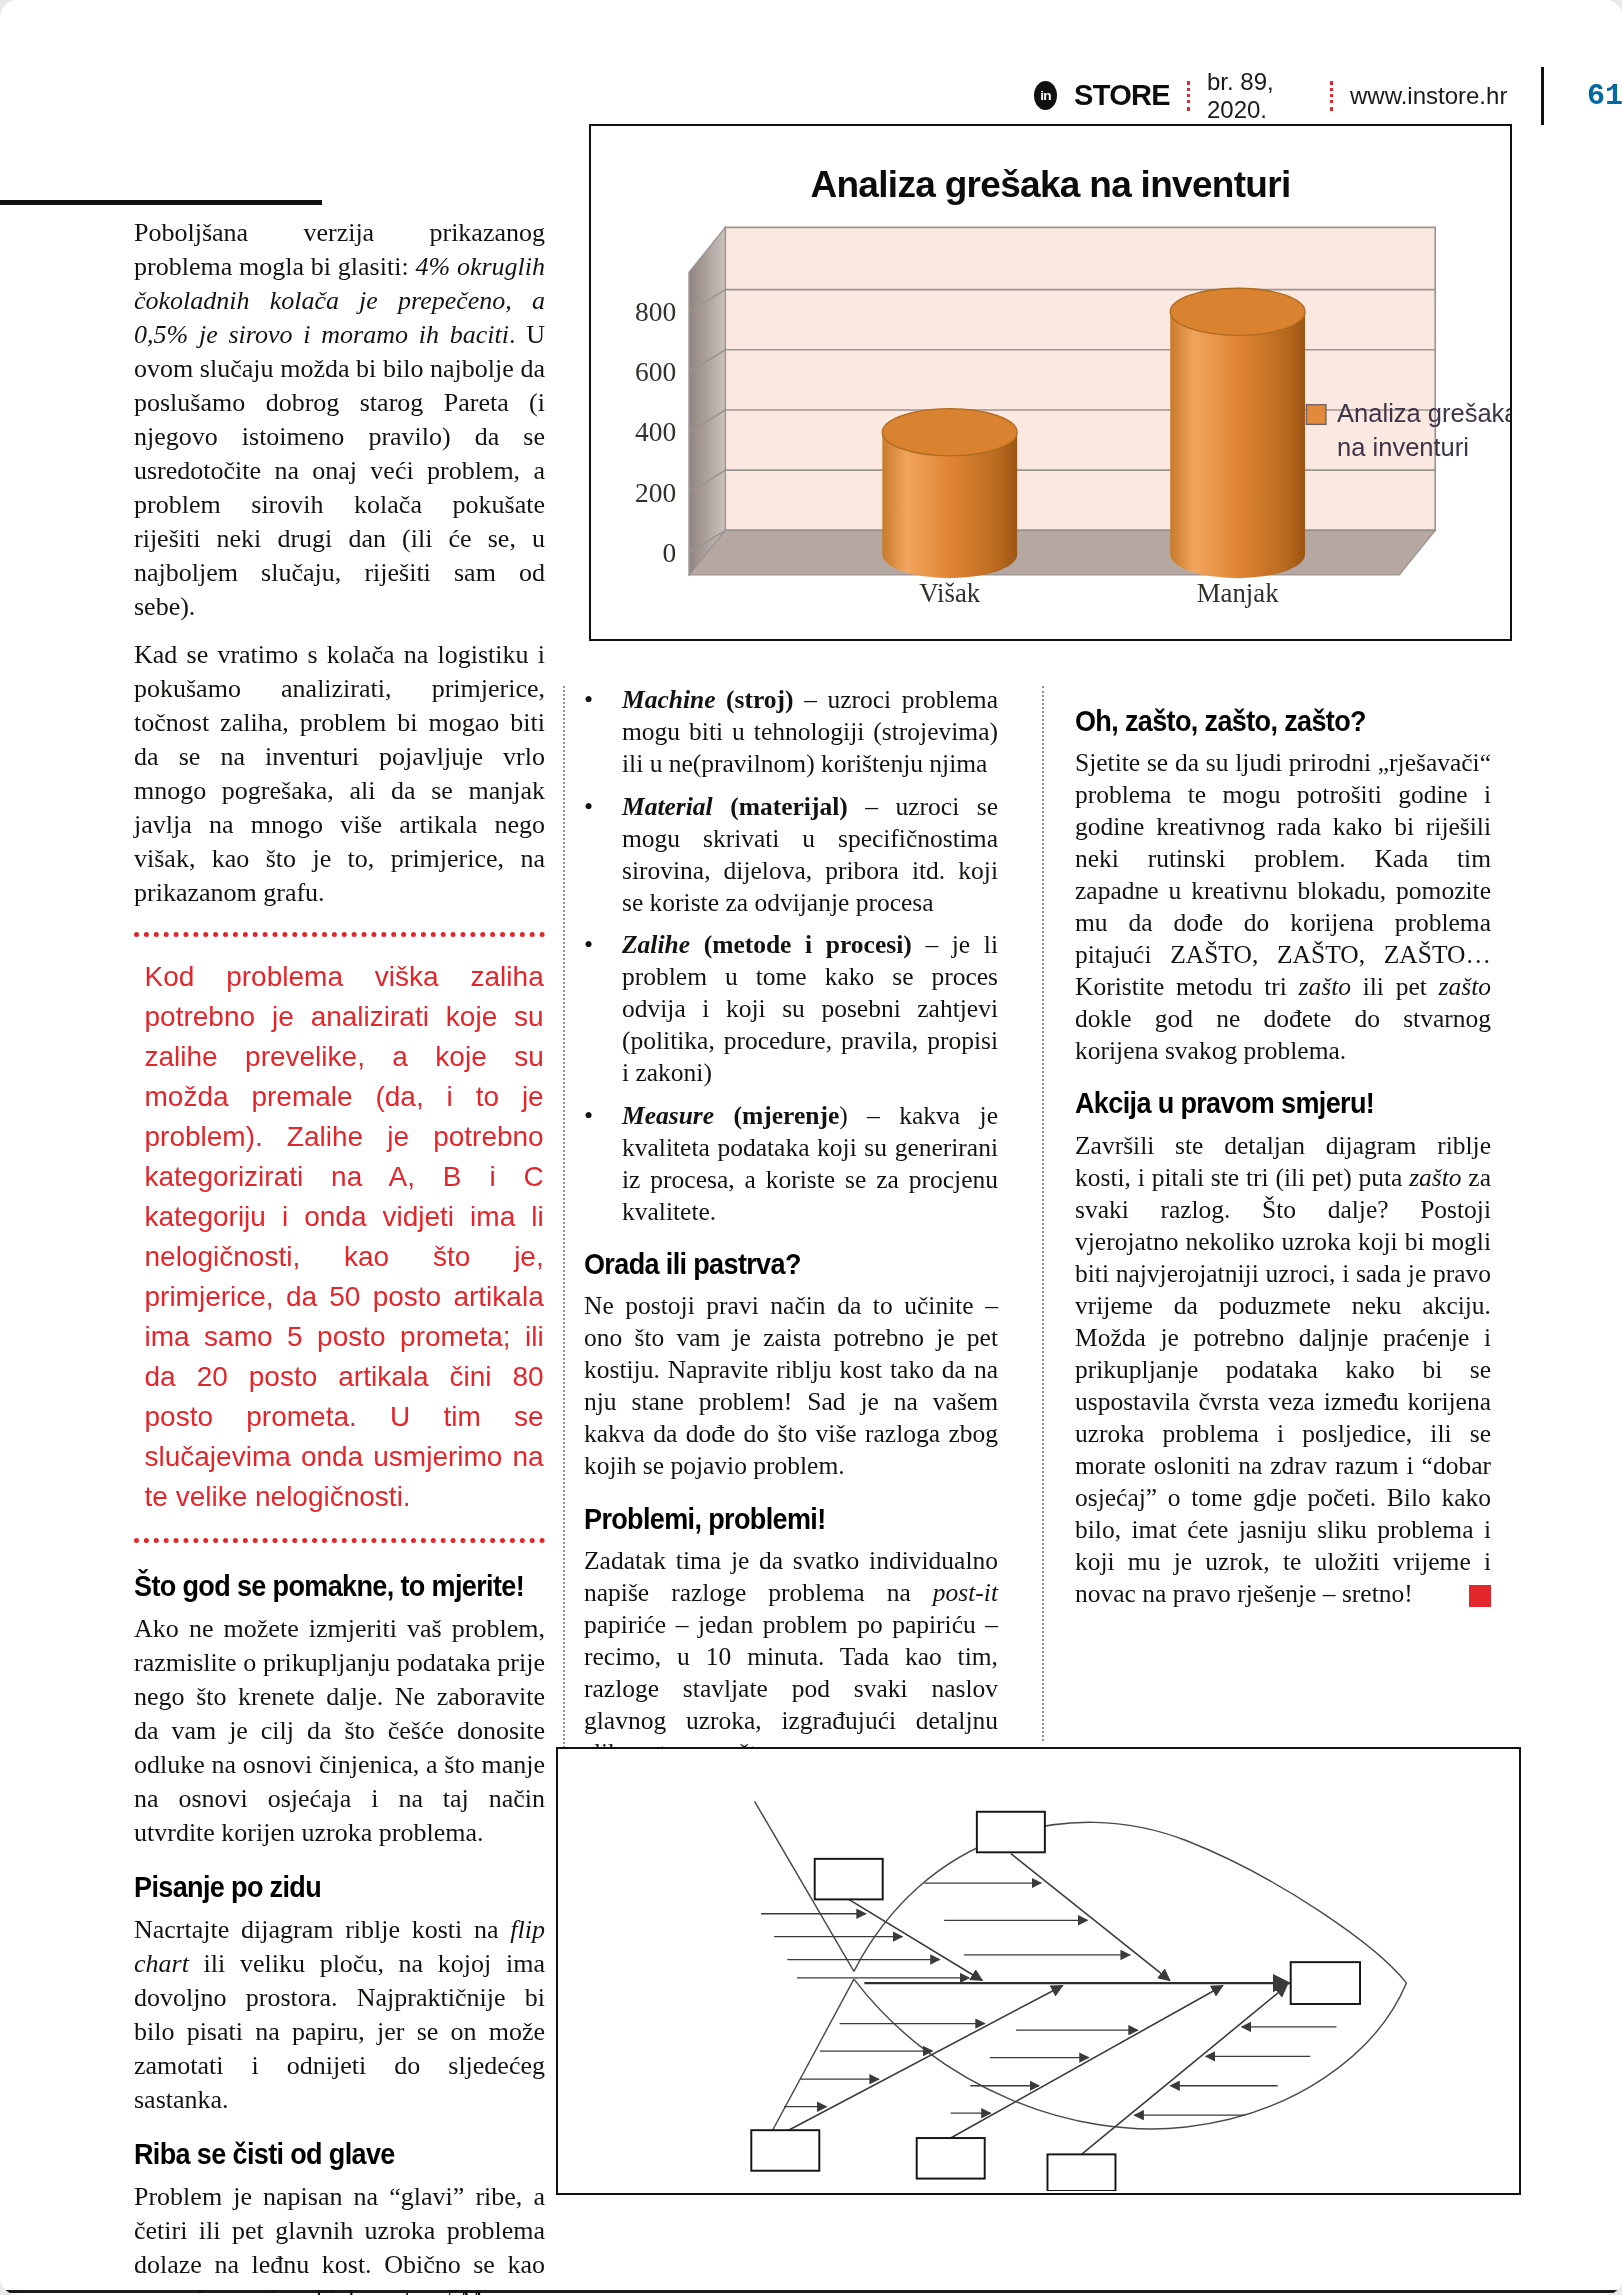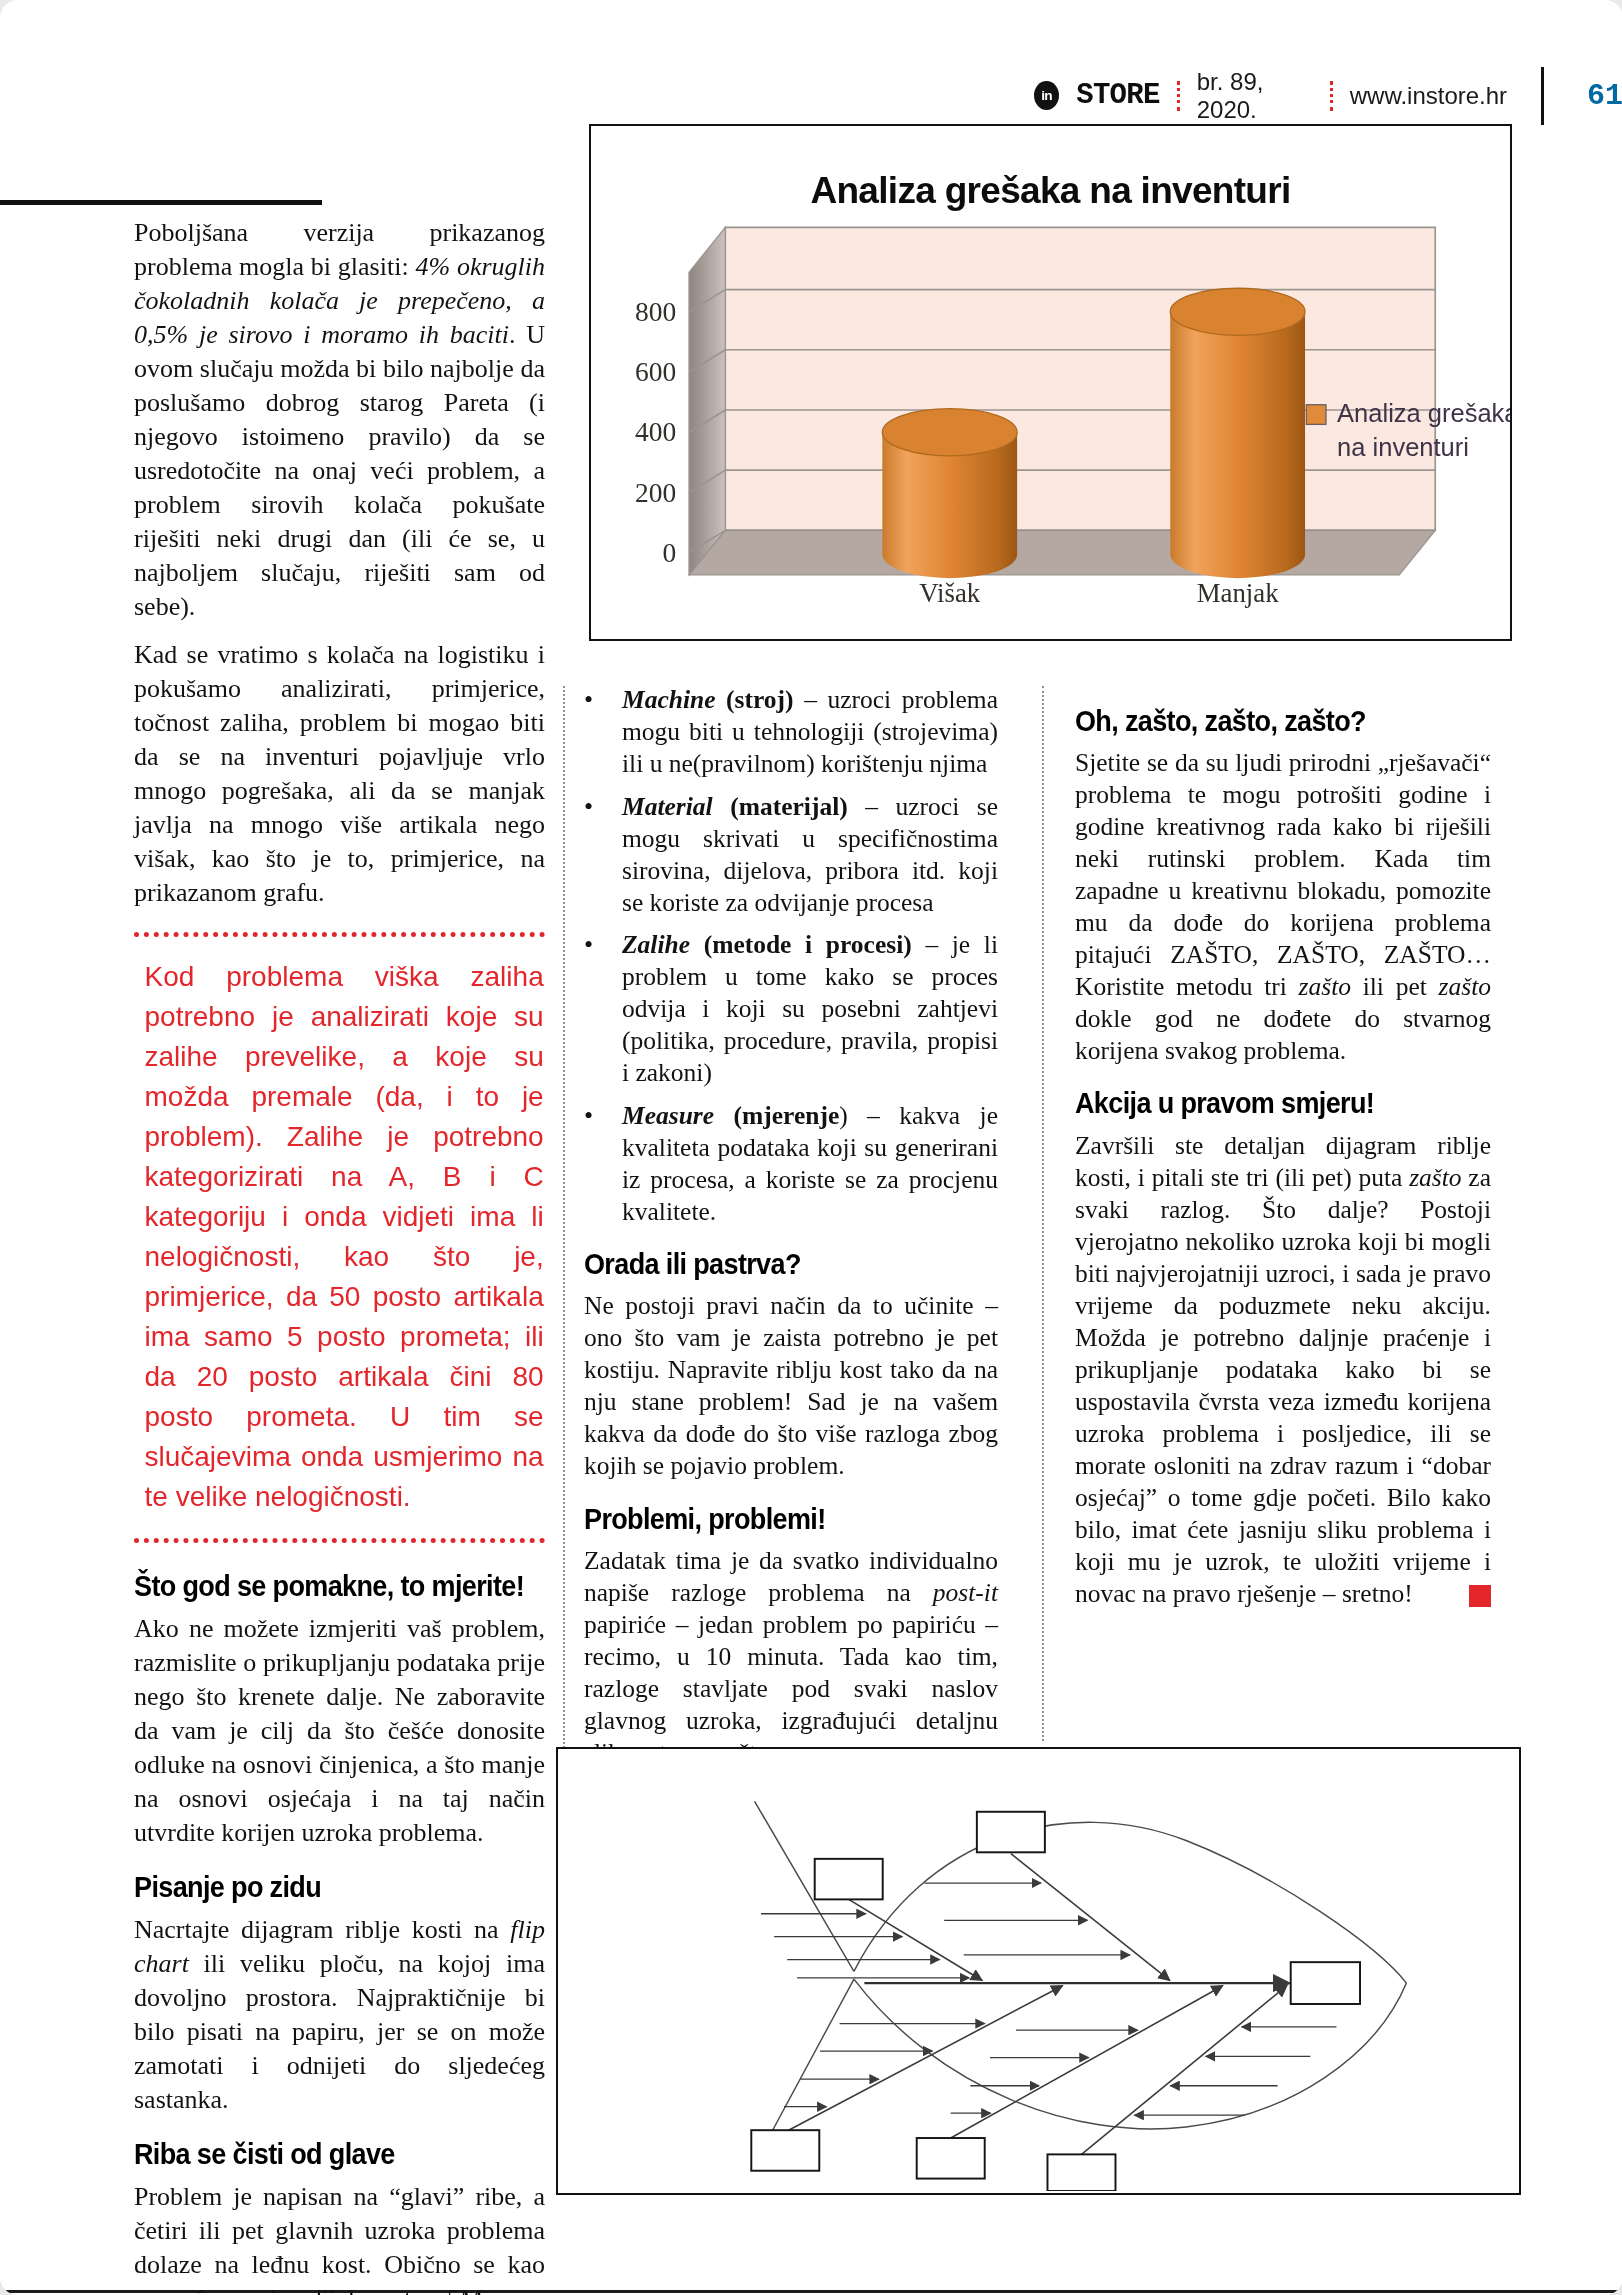--- a/index.html
+++ b/index.html
@@ -5,34 +5,34 @@
   html,body{margin:0;padding:0;background:#e9e9e9;}
   #page{position:relative;width:1623px;height:2295px;background:#ffffff;overflow:hidden;
         font-family:"Liberation Serif",serif;color:#141210;border-radius:18px;}
   .abs{position:absolute;}
 
   
   #header{position:absolute;left:1034px;top:63px;height:65px;display:flex;align-items:center;gap:17px;}
   .logo-circle{width:29px;height:29px;border-radius:50%;background:#111;color:#fff;
       font-family:"Liberation Sans",sans-serif;font-weight:bold;font-size:13.7px;
       display:flex;align-items:center;justify-content:center;letter-spacing:-0.7px;}
-  .logo-store{font-family:Liberation Mono, monospace;font-weight:bold;font-size:29px;color:#0d0d0d;letter-spacing:-0.7px;}
+  .logo-store{font-family:Liberation Sans, sans-serif;font-weight:bold;font-size:29px;color:#0d0d0d;letter-spacing:-0.7px;}
   .hdr-dotsep{width:0;height:30px;border-left:3.3px dotted #e2262b;}
   .hdr-txt{font-family:"Liberation Sans",sans-serif;font-size:24px;color:#1a1a1a;}
   .hdr-bar{width:3.3px;height:58px;background:#111;margin-left:17px;}
   .hdr-page{font-family:Liberation Mono, monospace;font-weight:bold;font-size:30px;color:#0369a1;margin-left:26px;}
 
   
   #top-left-rule{left:0;top:200px;width:322px;height:4.6px;background:#111;}
   #bottom-rule{left:0;top:2290px;width:1623px;height:2.6px;background:#1c1c1c;}
   .col-dotsep{width:0;border-left:2px dotted #8f8f8f;}
 
   
   #chart-box{left:589px;top:124px;width:923px;height:517px;background:#fff;border:2px solid #111;box-sizing:border-box;}
-  #chart-title{position:absolute;left:0;top:44px;width:100%;text-align:center;
+  #chart-title{position:absolute;left:0;top:38px;width:100%;text-align:center;
       font-family:"Liberation Sans",sans-serif;font-weight:bold;font-size:37px;color:#0c0c0c;letter-spacing:-0.7px;}
   #chart-svg{position:absolute;left:0;top:0;width:919px;height:513px;}
   .grid{stroke:#9b9490;stroke-width:2.5;fill:none;}
   .tick{font-family:"Liberation Serif",serif;font-size:42px;fill:#33302c;}
   .cat{font-family:"Liberation Serif",serif;font-size:41px;fill:#33302c;}
   .cyltop{fill:#d98230;stroke:#b06a1d;stroke-width:2;}
   .legend-text{font-family:"Liberation Sans",sans-serif;font-size:39px;fill:#3e3347;}
 
   
   .col{position:absolute;text-align:justify;}

